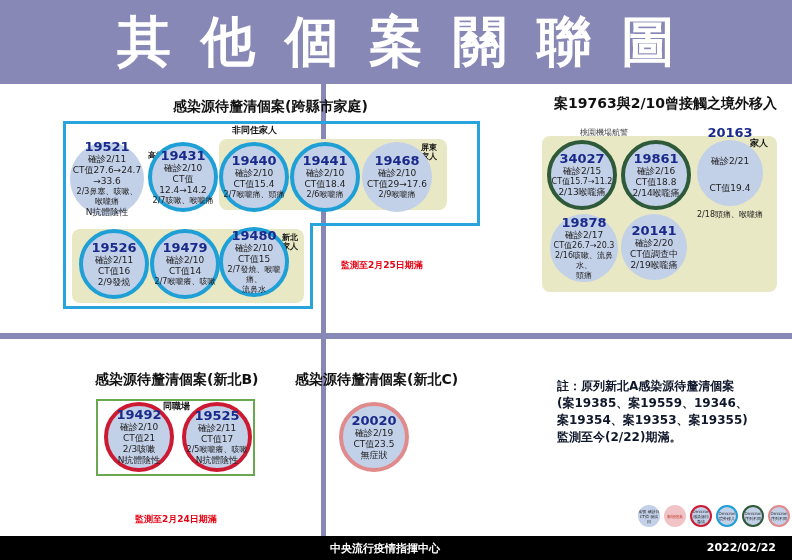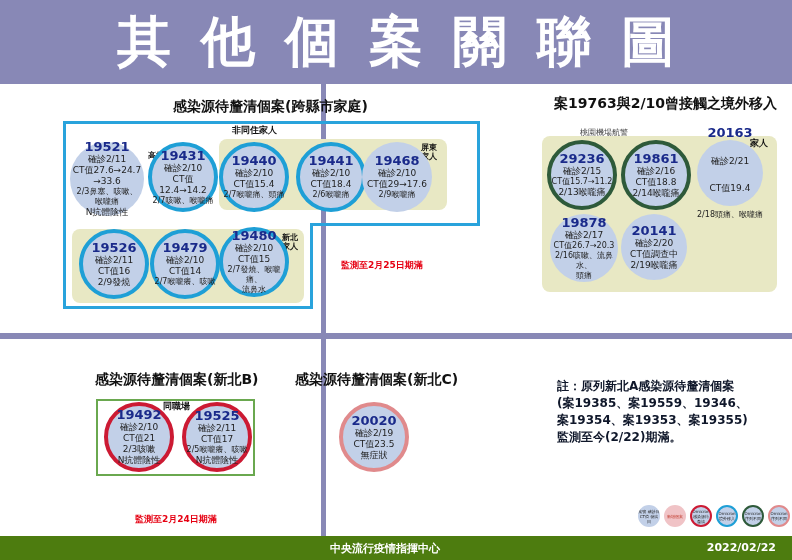--- a/index.html
+++ b/index.html
@@ -4,21 +4,21 @@
 <style>
   * { box-sizing: border-box; margin: 0; padding: 0; }
   html, body { width: 792px; height: 560px; overflow: hidden; background: #ffffff; }
   body { position: relative; font-family: "DejaVu Sans", "Liberation Sans", sans-serif; color: #222; }
 
   .header { position: absolute; left: 0; top: 0; width: 792px; height: 84px; background: #8888b6; }
   .header-title { position: absolute; left: 0; right: 0; top: 4px; text-align: center; color: #fff; font-size: 54px; font-weight: 900; letter-spacing: 30px; padding-left: 30px; line-height: 76px; }
   .hdiv { position: absolute; left: 0; top: 333px; width: 792px; height: 6px; background: #8888b6; }
   .vdiv2 { position: absolute; left: 321px; top: 84px; width: 5px; height: 452px; background: #8888b6; }
 
-  .footer { position: absolute; left: 0; top: 536px; width: 792px; height: 24px; background: #4d7c0f; color: #fff; font-weight: bold; font-size: 11px; }
+  .footer { position: absolute; left: 0; top: 536px; width: 792px; height: 24px; background: #000000; color: #fff; font-weight: bold; font-size: 11px; }
   .footer-org { position: absolute; left: 385px; top: 5px; transform: translateX(-50%); }
   .footer-date { position: absolute; right: 16px; top: 5px; }
 
   .sec-title { position: absolute; font-weight: bold; font-size: 14px; color: #111; white-space: nowrap; }
 
   .frame-blue { position: absolute; border: 3px solid #29a3dc; }
   .yellow { position: absolute; background: #e8e8c4; border-radius: 8px; }
   .green-frame { position: absolute; border: 2px solid #6aa84f; }
 
   .circle { position: absolute; border-radius: 50%; background: #c2d0e8; text-align: center; display: flex; flex-direction: column; align-items: center; justify-content: center; font-size: 9px; line-height: 11px; color: #222; }
@@ -77,21 +77,21 @@
   <div>確診2/10</div>
   <div>CT值12.4→14.2</div>
   <div class="small">2/7咳嗽、喉嚨痛</div>
 </div>
 <div class="circle b-blue" style="left:219px;top:142px;width:70px;height:70px;">
   <div class="cid">19440</div>
   <div>確診2/10</div>
   <div>CT值15.4</div>
   <div class="small">2/7喉嚨痛、頭痛</div>
 </div>
-<div class="circle b-blue" style="left:296px;top:142px;width:70px;height:70px;">
+<div class="circle b-blue" style="left:290px;top:142px;width:70px;height:70px;">
   <div class="cid">19441</div>
   <div>確診2/10</div>
   <div>CT值18.4</div>
   <div class="small">2/6喉嚨痛</div>
 </div>
 <div class="circle" style="left:362px;top:142px;width:70px;height:70px;">
   <div class="cid">19468</div>
   <div>確診2/10</div>
   <div>CT值29→17.6</div>
   <div class="small">2/9喉嚨痛</div>
@@ -123,21 +123,21 @@
 </div>
 
 <div class="sec-title" style="left:554px;top:95px;">案19763與2/10曾接觸之境外移入</div>
 <div class="sec-title" style="left:576px;top:111px;margin-top:32px;">個案全基因序列相同(桃園)</div>
 <div class="tag" style="left:559px;top:128px;font-weight:normal;color:#444;padding-left:21px;">桃園機場航警</div>
 
 <div class="yellow" style="left:542px;top:136px;width:235px;height:156px;"></div>
 <div class="tag" style="left:750px;top:139px;font-size:9px;">家人</div>
 
 <div class="circle b-green" style="left:547px;top:140px;width:70px;height:70px;">
-  <div class="cid">29236</div>
+  <div class="cid">34027</div>
   <div>確診2/15</div>
   <div class="small">CT值15.7→11.2</div>
   <div>2/13喉嚨痛</div>
 </div>
 <div class="circle b-green" style="left:621px;top:140px;width:70px;height:70px;">
   <div class="cid">19861</div>
   <div>確診2/16</div>
   <div>CT值18.8</div>
   <div>2/14喉嚨痛</div>
 </div>

